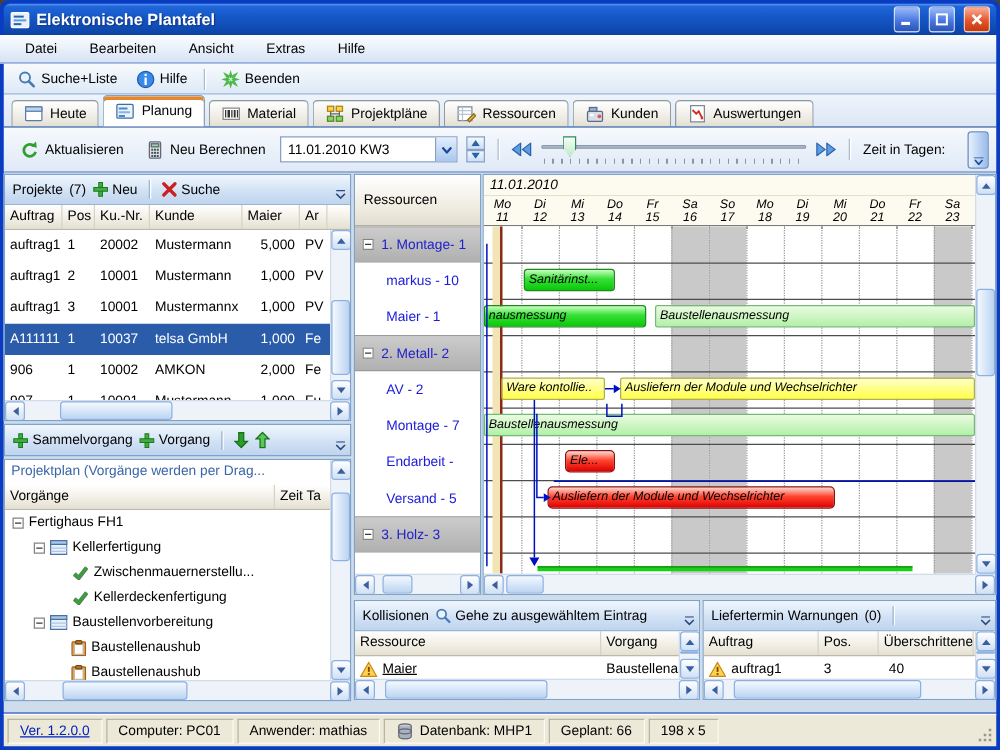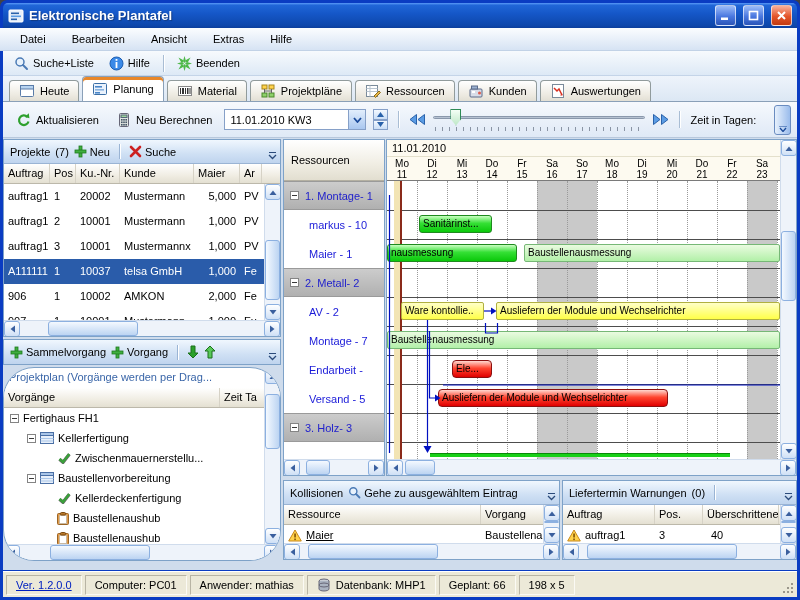--- a/index.html
+++ b/index.html
@@ -49,21 +49,21 @@
     background:linear-gradient(180deg,#f4fff6,#bfe8c8);border:1px solid #2e8a56;
     clip-path:polygon(0 0,100% 0,100% 60%,50% 100%,0 60%);}
   .tb2-pill{position:absolute;right:6px;top:3px;width:17px;height:30px;border-radius:3px;border:1px solid #6a8cc0;
     background:linear-gradient(90deg,#e6f0fc,#9abcec);display:flex;align-items:flex-end;justify-content:center;padding-bottom:2px;}
 
   
   .client{position:absolute;left:3px;top:138px;right:3px;bottom:30px;background:#cfdcec;}
   .panel{position:absolute;background:#fff;border:1px solid #7ea2c8;overflow:hidden;}
   .p-projects{left:0;top:1px;width:278px;height:198px;}
   .p-actions{left:0;top:201px;width:278px;height:26px;border:1px solid #7ea2c8;}
-  .p-plan{left:0;top:229px;width:278px;height:194px;border-radius:31px;}
+  .p-plan{left:0;top:229px;width:278px;height:194px;}
   .p-resources{left:280px;top:1px;width:102px;height:337px;}
   .p-gantt{left:383px;top:1px;right:0;height:337px;}
   .p-collisions{left:280px;top:342px;width:277px;height:80px;}
   .p-warnings{left:559px;top:342px;right:0;height:80px;}
 
   .phead{height:24px;background:linear-gradient(180deg,#f0f7fe,#cfe0f4 60%,#bfd4ee);border-bottom:1px solid #9ab4d4;
     display:flex;align-items:center;gap:5px;padding:0 6px;position:relative;white-space:nowrap;}
   .phead-chev{position:absolute;right:3px;bottom:3px;}
   .ph-sep{width:1px;height:15px;background:#9ab4d4;box-shadow:1px 0 0 #fff;margin:0 4px;}
   .ph-btn{display:flex;align-items:center;gap:3px;}
@@ -558,63 +558,63 @@
           <div class="tree-row" style="padding-left: 40px;">
             <span style="width: 9px;"></span>
             <span>
               <svg width="14" height="12">
                 <path d="M2.5 7.3 L6 10.3 L12.3 2.2" fill="none" stroke="#6a6a6a" stroke-width="3.4"></path>
                 <path d="M2.5 7 L6 10 L12.3 1.9" fill="none" stroke="#3aa03a" stroke-width="2.4"></path>
               </svg>
             </span>
             <span>Zwischenmauernerstellu...</span>
           </div>
+          <div class="tree-row" style="padding-left: 40px;">
+            <span style="width: 9px;"></span>
+            <span>
+              <svg width="14" height="12">
+                <path d="M2.5 7.3 L6 10.3 L12.3 2.2" fill="none" stroke="#6a6a6a" stroke-width="3.4"></path>
+                <path d="M2.5 7 L6 10 L12.3 1.9" fill="none" stroke="#3aa03a" stroke-width="2.4"></path>
+              </svg>
+            </span>
+            <span>Kellerdeckenfertigung</span>
+          </div>
           <div class="tree-row" style="padding-left: 23px;">
             <span class="exp"></span>
             <span>
               <svg width="14" height="12">
                 <rect x="0.5" y="0.5" width="13" height="11" fill="#e8f0fa" stroke="#4a6fa5"></rect>
                 <rect x="0.5" y="0.5" width="13" height="3" fill="#aac6e8" stroke="#4a6fa5"></rect>
                 <path d="M0.5 6.5h13M0.5 9h13" stroke="#aac6e8"></path>
               </svg>
             </span>
             <span>Baustellenvorbereitung</span>
           </div>
           <div class="tree-row" style="padding-left: 40px;">
             <span style="width: 9px;"></span>
             <span>
-              <svg width="14" height="12">
-                <path d="M2.5 7.3 L6 10.3 L12.3 2.2" fill="none" stroke="#6a6a6a" stroke-width="3.4"></path>
-                <path d="M2.5 7 L6 10 L12.3 1.9" fill="none" stroke="#3aa03a" stroke-width="2.4"></path>
-              </svg>
-            </span>
-            <span>Kellerdeckenfertigung</span>
+              <svg width="12" height="13">
+                <rect x="0.5" y="1.5" width="11" height="11" rx="1" fill="#e09a4a" stroke="#9a6424"></rect>
+                <rect x="2.5" y="3.5" width="7" height="8" fill="#fff" stroke="#c8b8a0"></rect>
+                <rect x="3.5" y="0.5" width="5" height="2.5" rx="1" fill="#b8782a" stroke="#7a4a14"></rect>
+              </svg>
+            </span>
+            <span>Baustellenaushub</span>
           </div>
           <div class="tree-row" style="padding-left: 40px;">
             <span style="width: 9px;"></span>
             <span>
               <svg width="12" height="13">
                 <rect x="0.5" y="1.5" width="11" height="11" rx="1" fill="#e09a4a" stroke="#9a6424"></rect>
                 <rect x="2.5" y="3.5" width="7" height="8" fill="#fff" stroke="#c8b8a0"></rect>
                 <rect x="3.5" y="0.5" width="5" height="2.5" rx="1" fill="#b8782a" stroke="#7a4a14"></rect>
               </svg>
             </span>
             <span>Baustellenaushub</span>
           </div>
-          <div class="tree-row" style="padding-left: 40px;">
-            <span style="width: 9px;"></span>
-            <span>
-              <svg width="12" height="13">
-                <rect x="0.5" y="1.5" width="11" height="11" rx="1" fill="#e09a4a" stroke="#9a6424"></rect>
-                <rect x="2.5" y="3.5" width="7" height="8" fill="#fff" stroke="#c8b8a0"></rect>
-                <rect x="3.5" y="0.5" width="5" height="2.5" rx="1" fill="#b8782a" stroke="#7a4a14"></rect>
-              </svg>
-            </span>
-            <span>Baustellenaushub</span>
-          </div>
         </div>
       <div id="plan-hscroll" class="sb-h">
           <span class="sb-btn">
             <svg width="7" height="8">
               <path d="M6 0.5 L1.5 4 L6 7.5Z" fill="#3a5f9e"></path>
             </svg>
           </span>
           <div class="sb-track">
             <div class="sb-thumb-h" style="left: 30px; width: 100px;"></div>
           </div>
@@ -692,21 +692,21 @@
           </div>
           <span class="sb-btn">
             <svg width="7" height="8">
               <path d="M1 0.5 L5.5 4 L1 7.5Z" fill="#3a5f9e"></path>
             </svg>
           </span>
         </div>
     </div>
 
     <div class="panel p-gantt">
-      <div style="position:absolute;left:0;top:0;right:16px;">
+      <div style="position:absolute;left:0;top:0;right:16px;font-style:italic;">
         <div class="g-datehead">11.01.2010</div>
         <div class="g-days" id="g-days">
             <div class="g-day">
               <div>Mo</div>
               <div>11</div>
             </div>
             <div class="g-day">
               <div>Di</div>
               <div>12</div>
             </div>

